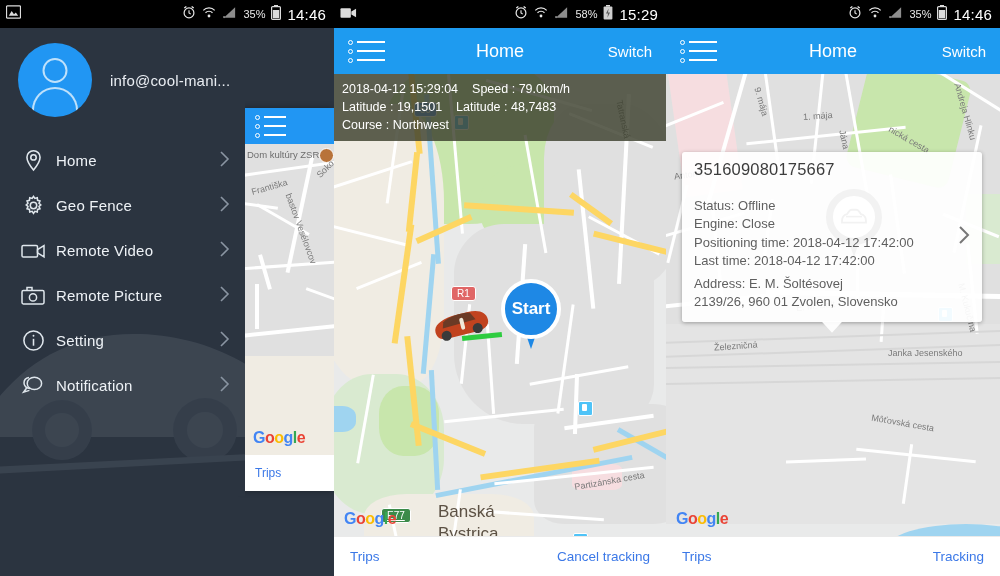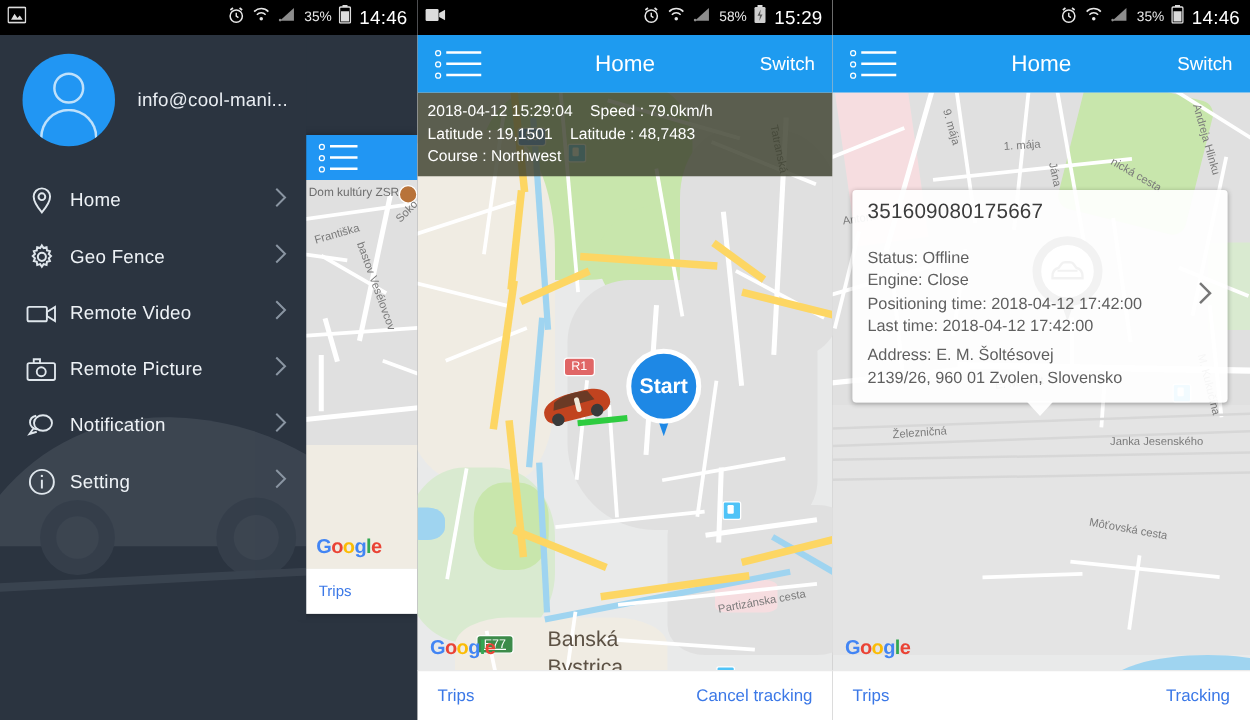--- a/index.html
+++ b/index.html
@@ -295,45 +295,45 @@
           </span>
           <span class="ml">Remote Picture</span>
           <span class="chev"><svg width="13" height="18" viewBox="0 0 13 18">
                 <path d="M3 2 L10 9 L3 16" fill="none" stroke="#8a95a2" stroke-width="1.6"></path>
               </svg></span>
         </div>
 
 
         <div class="mrow">
           <span class="mi">
+            <svg width="25" height="25" viewBox="0 0 24 24">
+                <g fill="none" stroke="#dfe6ec" stroke-width="1.5">
+                  <circle cx="12" cy="12" r="9.2"></circle>
+                  <path d="M12 10.4 V17"></path>
+                  <circle cx="12" cy="7.4" r="0.9" fill="#dfe6ec" stroke="none"></circle>
+                </g>
+              </svg>
+          </span>
+          <span class="ml">Setting</span>
+          <span class="chev"><svg width="13" height="18" viewBox="0 0 13 18">
+                <path d="M3 2 L10 9 L3 16" fill="none" stroke="#8a95a2" stroke-width="1.6"></path>
+              </svg></span>
+        </div>
+
+        <div class="mrow">
+          <span class="mi">
             <svg width="26" height="25" viewBox="0 0 26 25">
                 <g fill="none" stroke="#dfe6ec" stroke-width="1.5">
                   <ellipse cx="14.4" cy="10.4" rx="7.2" ry="6.2"></ellipse>
                   <path d="M10 15.4 C6.6 15.4 4 13 4 10 C4 7.4 6 5.2 9 4.6"></path>
                   <path d="M6.6 15 L3.6 19.2 L9.4 17.4"></path>
                 </g>
               </svg>
           </span>
           <span class="ml">Notification</span>
-          <span class="chev"><svg width="13" height="18" viewBox="0 0 13 18">
-                <path d="M3 2 L10 9 L3 16" fill="none" stroke="#8a95a2" stroke-width="1.6"></path>
-              </svg></span>
-        </div>
-
-        <div class="mrow">
-          <span class="mi">
-            <svg width="25" height="25" viewBox="0 0 24 24">
-                <g fill="none" stroke="#dfe6ec" stroke-width="1.5">
-                  <circle cx="12" cy="12" r="9.2"></circle>
-                  <path d="M12 10.4 V17"></path>
-                  <circle cx="12" cy="7.4" r="0.9" fill="#dfe6ec" stroke="none"></circle>
-                </g>
-              </svg>
-          </span>
-          <span class="ml">Setting</span>
           <span class="chev"><svg width="13" height="18" viewBox="0 0 13 18">
                 <path d="M3 2 L10 9 L3 16" fill="none" stroke="#8a95a2" stroke-width="1.6"></path>
               </svg></span>
         </div>
 
       </div>
     </div>
   </div>
 
   <div class="panel p2">

